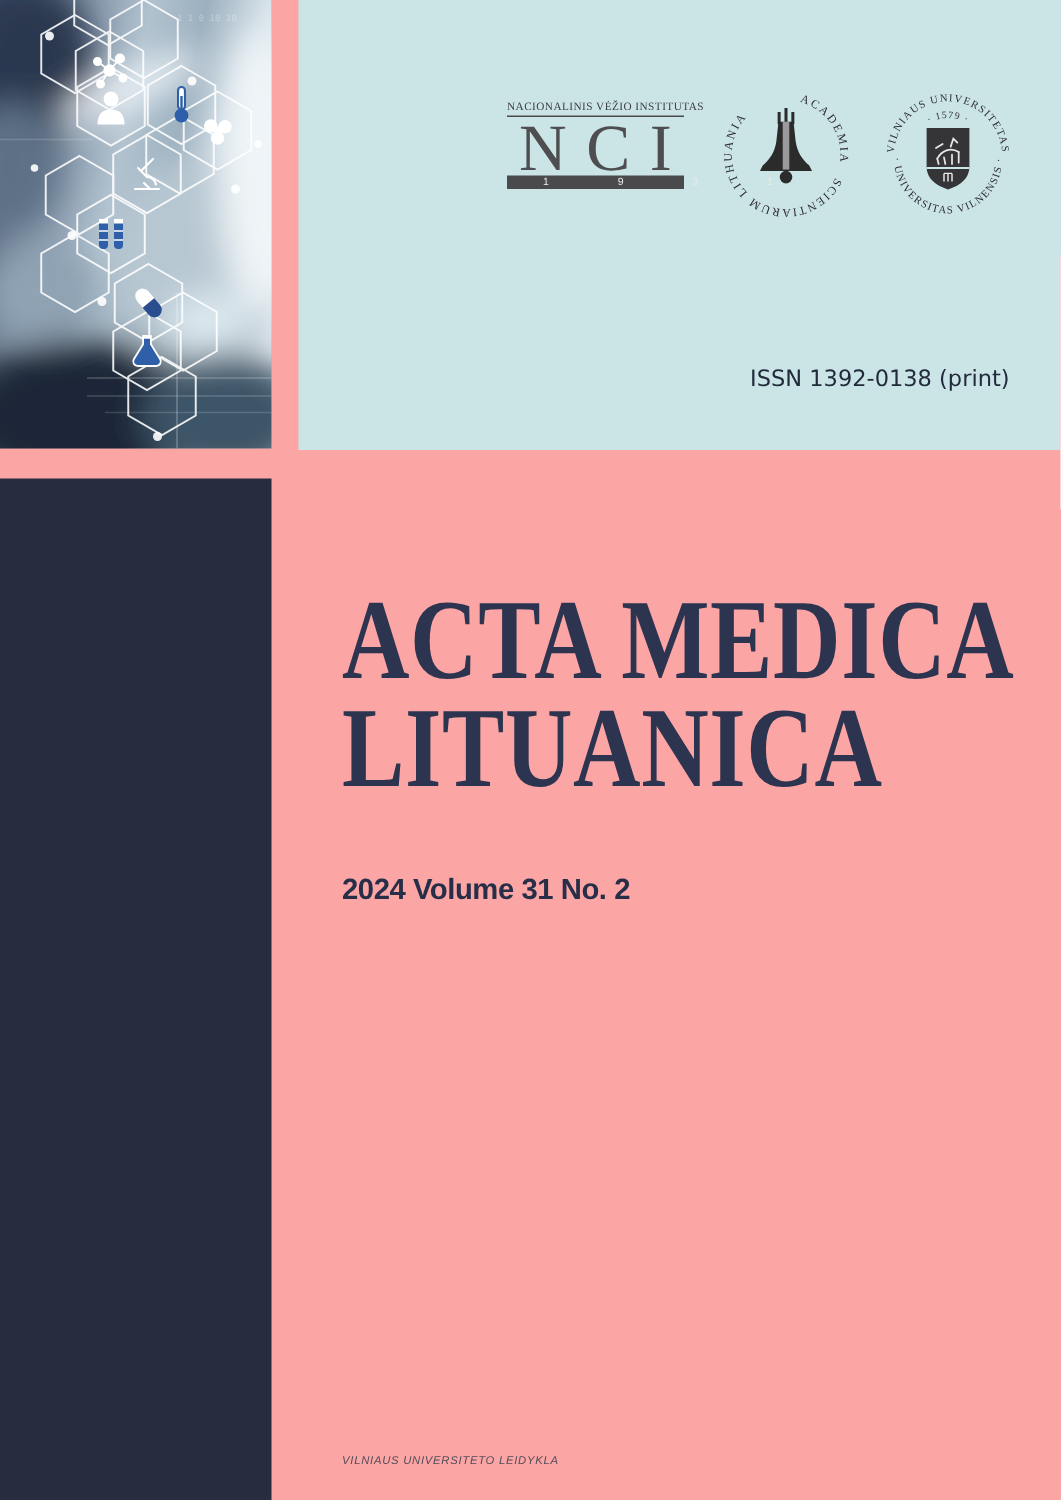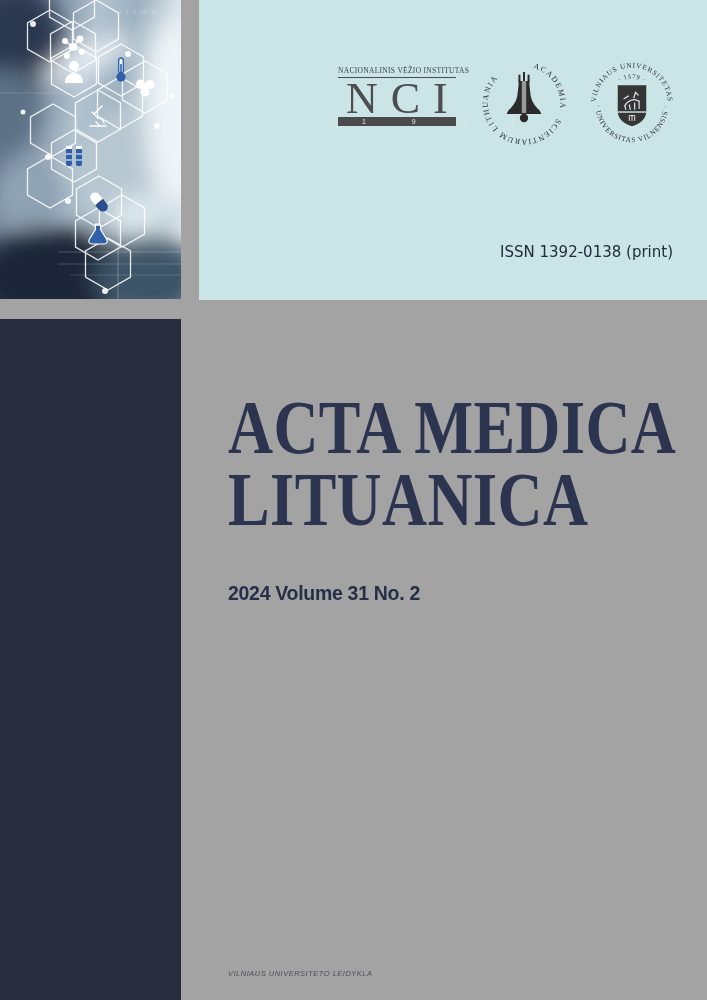--- a/index.html
+++ b/index.html
@@ -1,16 +1,16 @@
 <!DOCTYPE html>
 <html><head>
 <meta charset="utf-8">
 <style>
   html,body{margin:0;padding:0;background:#ffffff;}
-  .page{position:relative;width:707px;height:1000px;background:#a3a3a3;overflow:hidden;
+  .page{position:relative;width:707px;height:1000px;background:#fca5a5;overflow:hidden;
         font-family:"Liberation Sans",sans-serif;}
 
   
   .photo{position:absolute;left:0;top:0;width:181px;height:299px;overflow:hidden;}
   .photo svg{display:block;}
 
   
   .teal{position:absolute;left:199px;top:0;width:508px;height:300px;background:#cbe5e6;}
 
   

